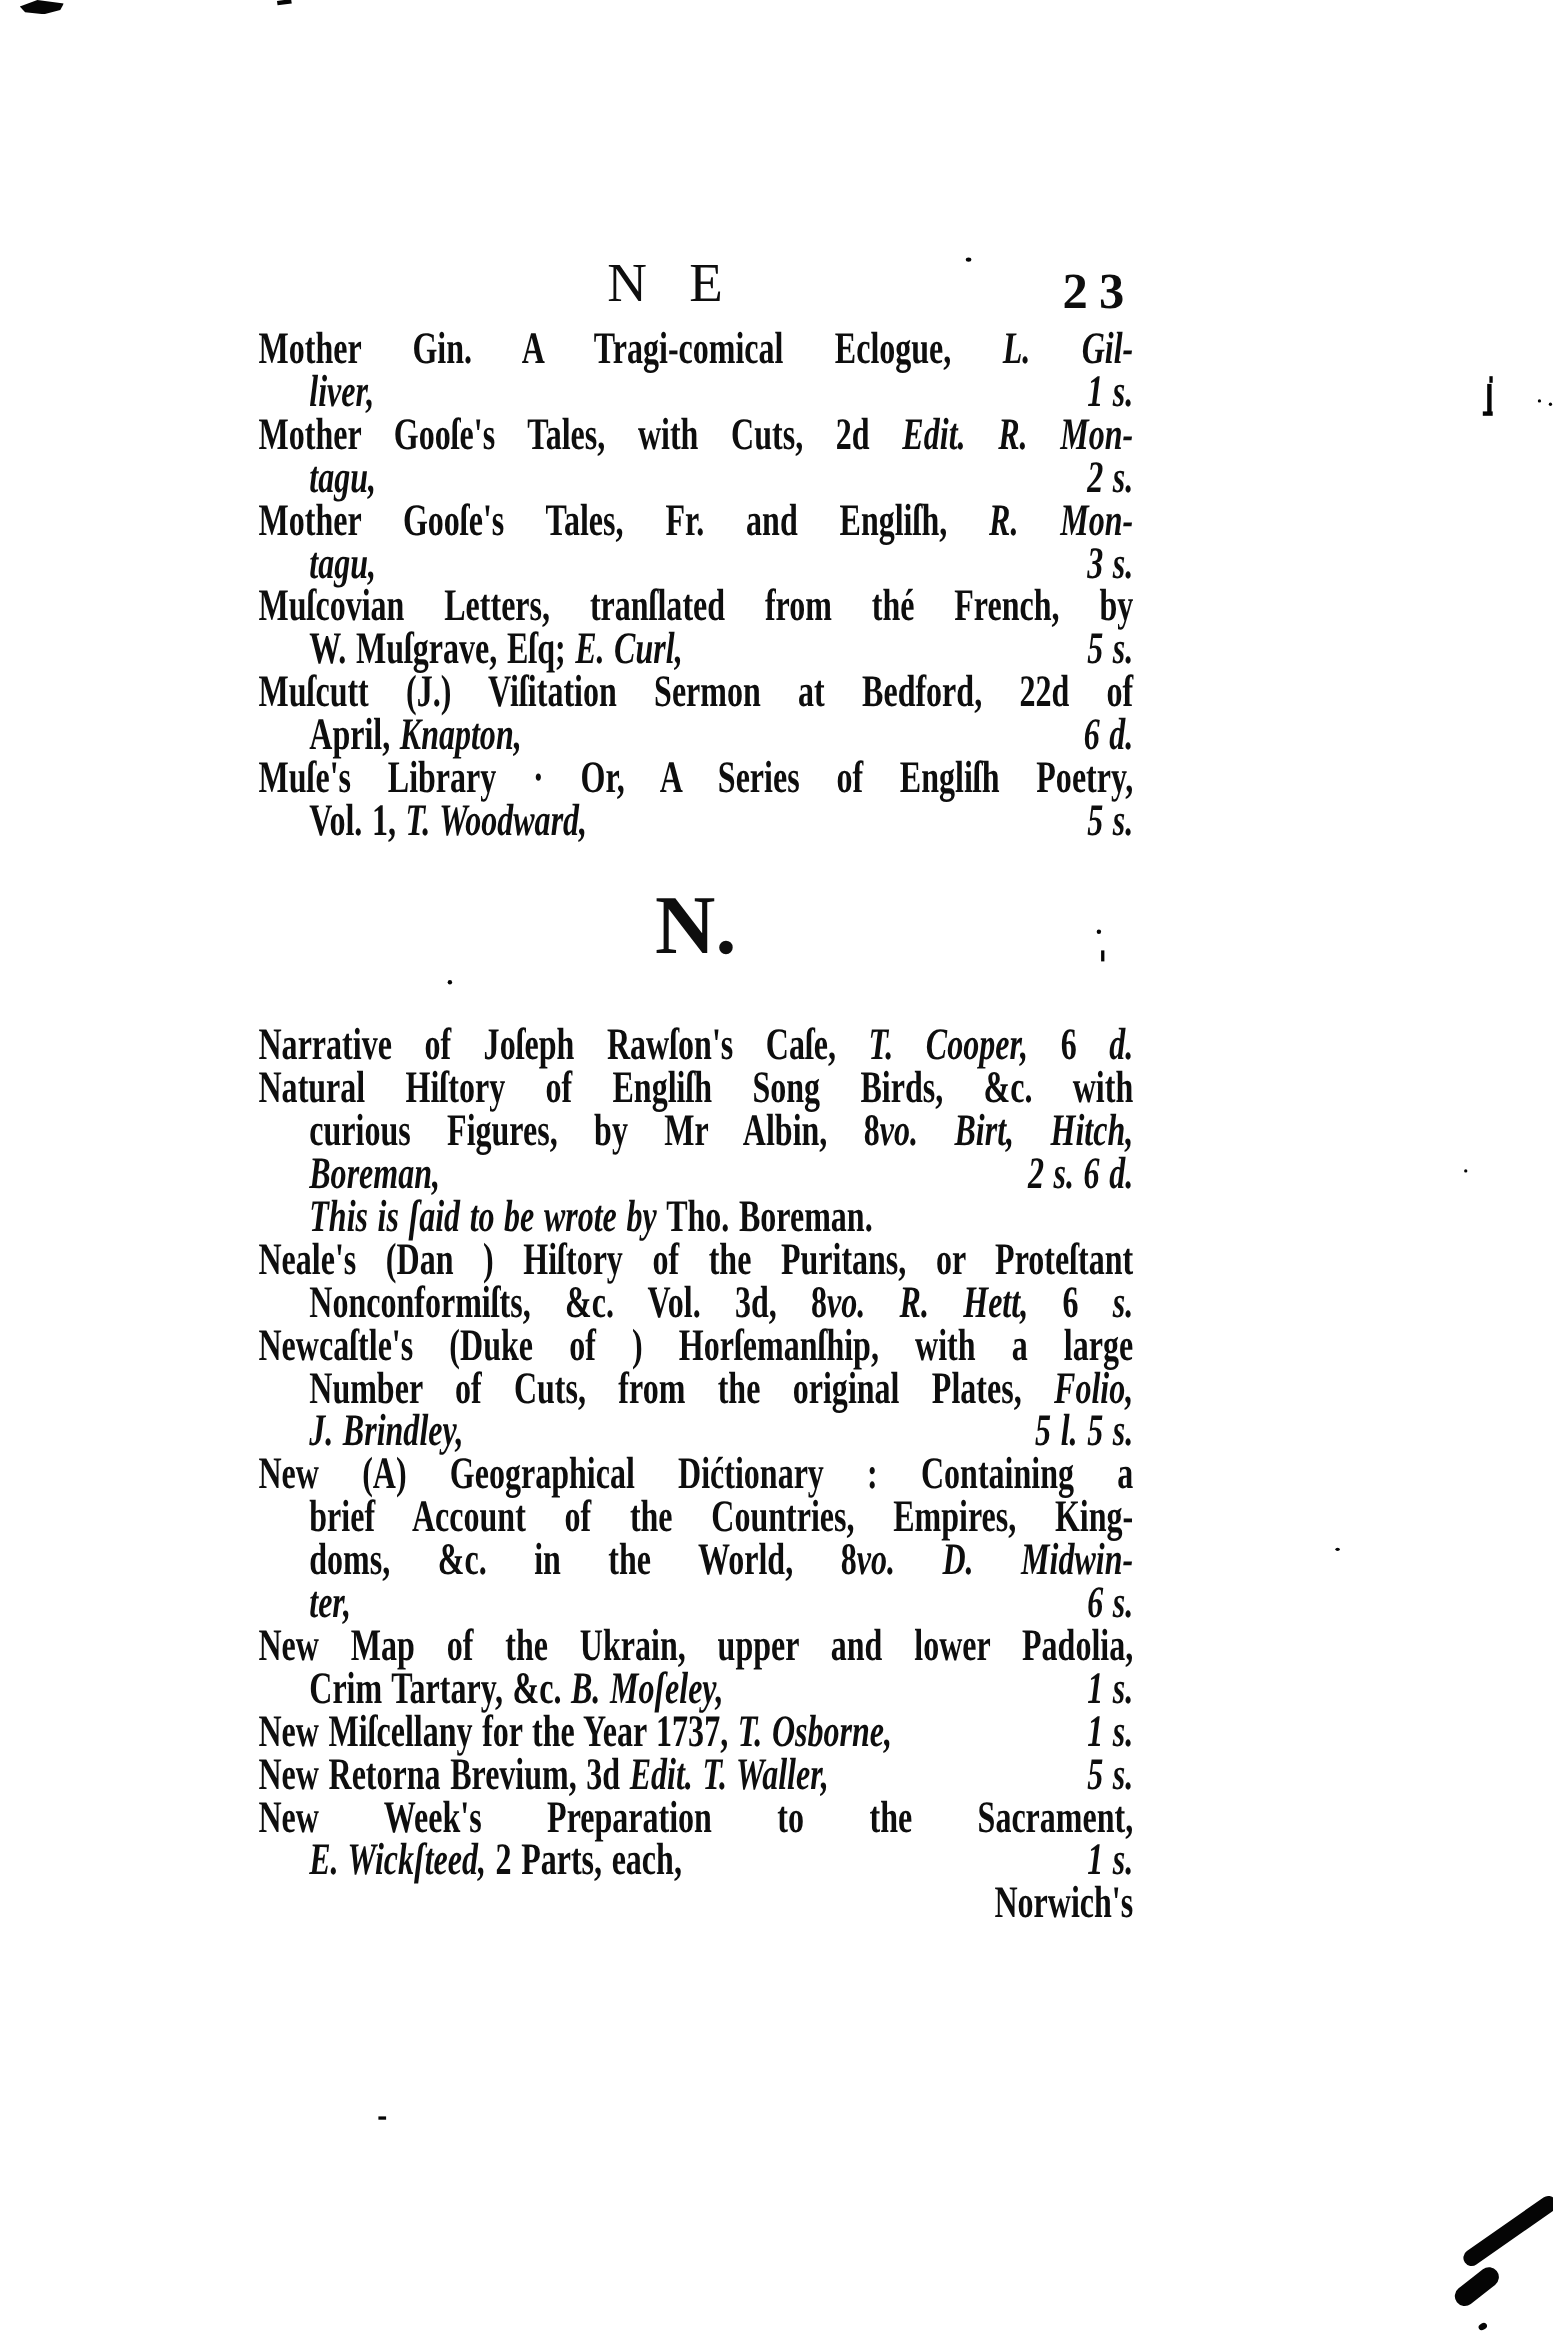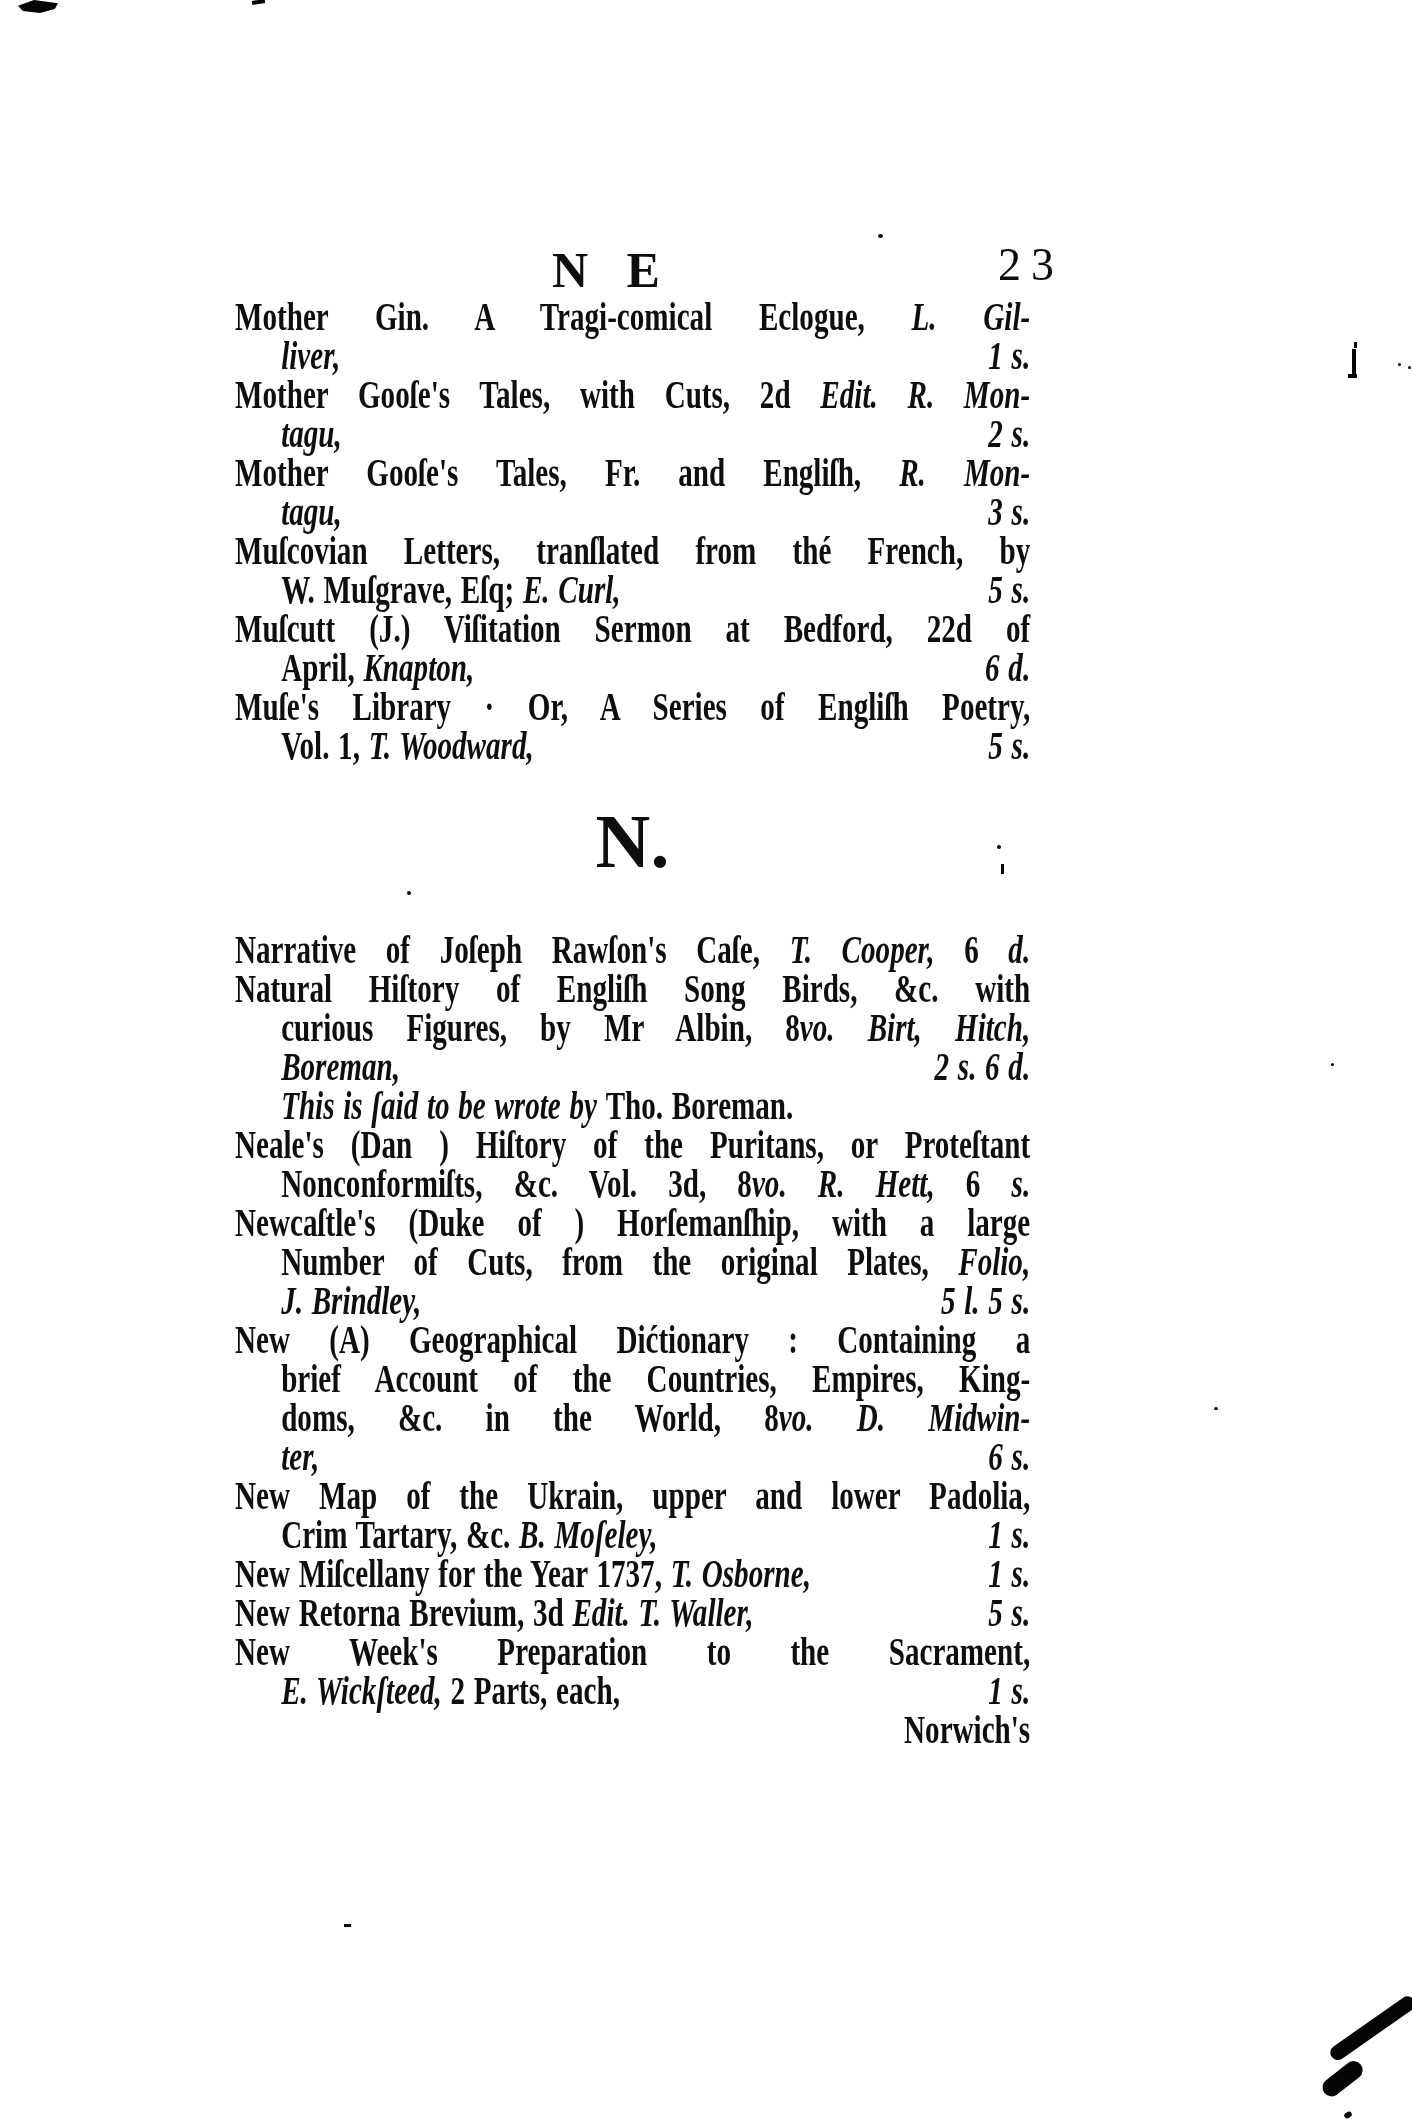--- a/index.html
+++ b/index.html
@@ -3,26 +3,26 @@
 <meta charset="utf-8">
 <style>
   html,body{margin:0;padding:0;}
   body{
     width:1412px;height:2120px;position:relative;overflow:hidden;
     background:#ffffff;color:#0e0e0e;
     font-family:"Liberation Serif","DejaVu Serif",serif;
   }
   
   .running-head{
-    position:absolute;top:241px;left:552px;
-    font-size:50px;font-weight:bold;letter-spacing:13px;white-space:pre;
+    position:absolute;top:228px;left:552px;
+    font-size:50px;font-weight:normal;letter-spacing:13px;white-space:pre;
   }
   .page-number{
-    position:absolute;top:238px;left:998px;
-    font-size:46px;font-weight:normal;letter-spacing:10px;white-space:pre;
+    position:absolute;top:238px;left:966px;
+    font-size:46px;font-weight:bold;letter-spacing:10px;white-space:pre;
   }
   
   .section-heading{
     position:absolute;top:798px;left:235px;width:795px;
     text-align:center;font-size:76px;line-height:86px;font-weight:bold;
   }
   
   .tblock{
     position:absolute;left:235px;width:1120px;
     transform:scaleX(0.71);transform-origin:0 0;

